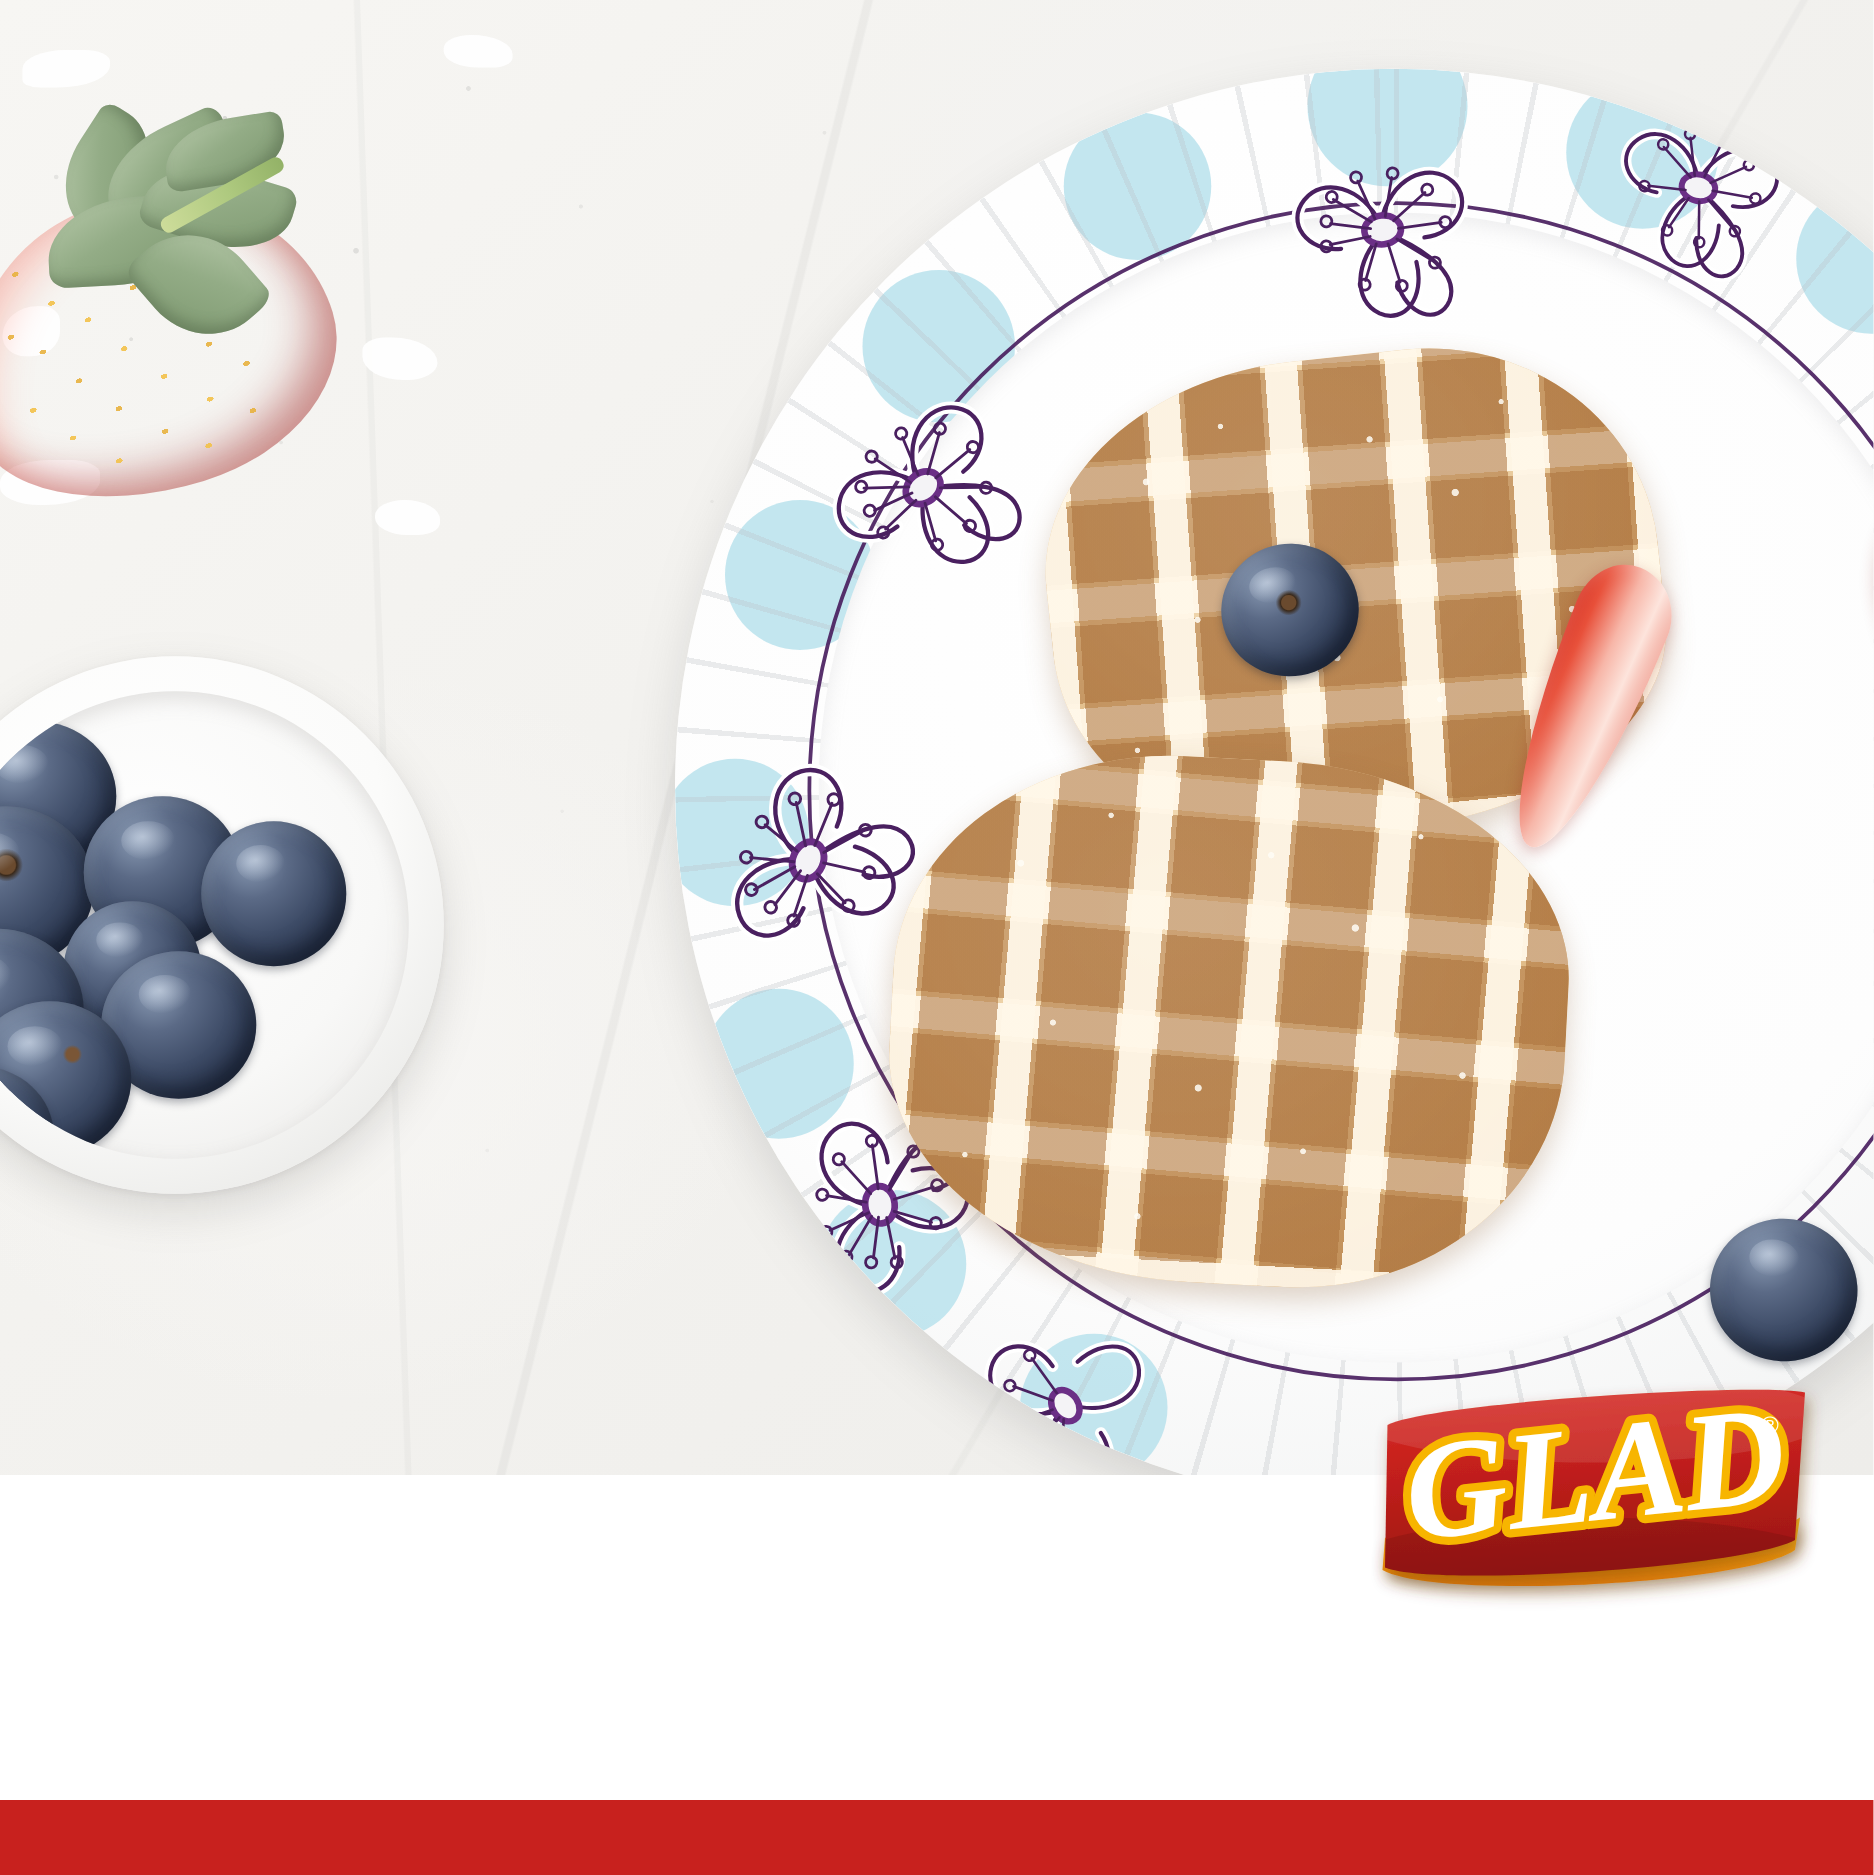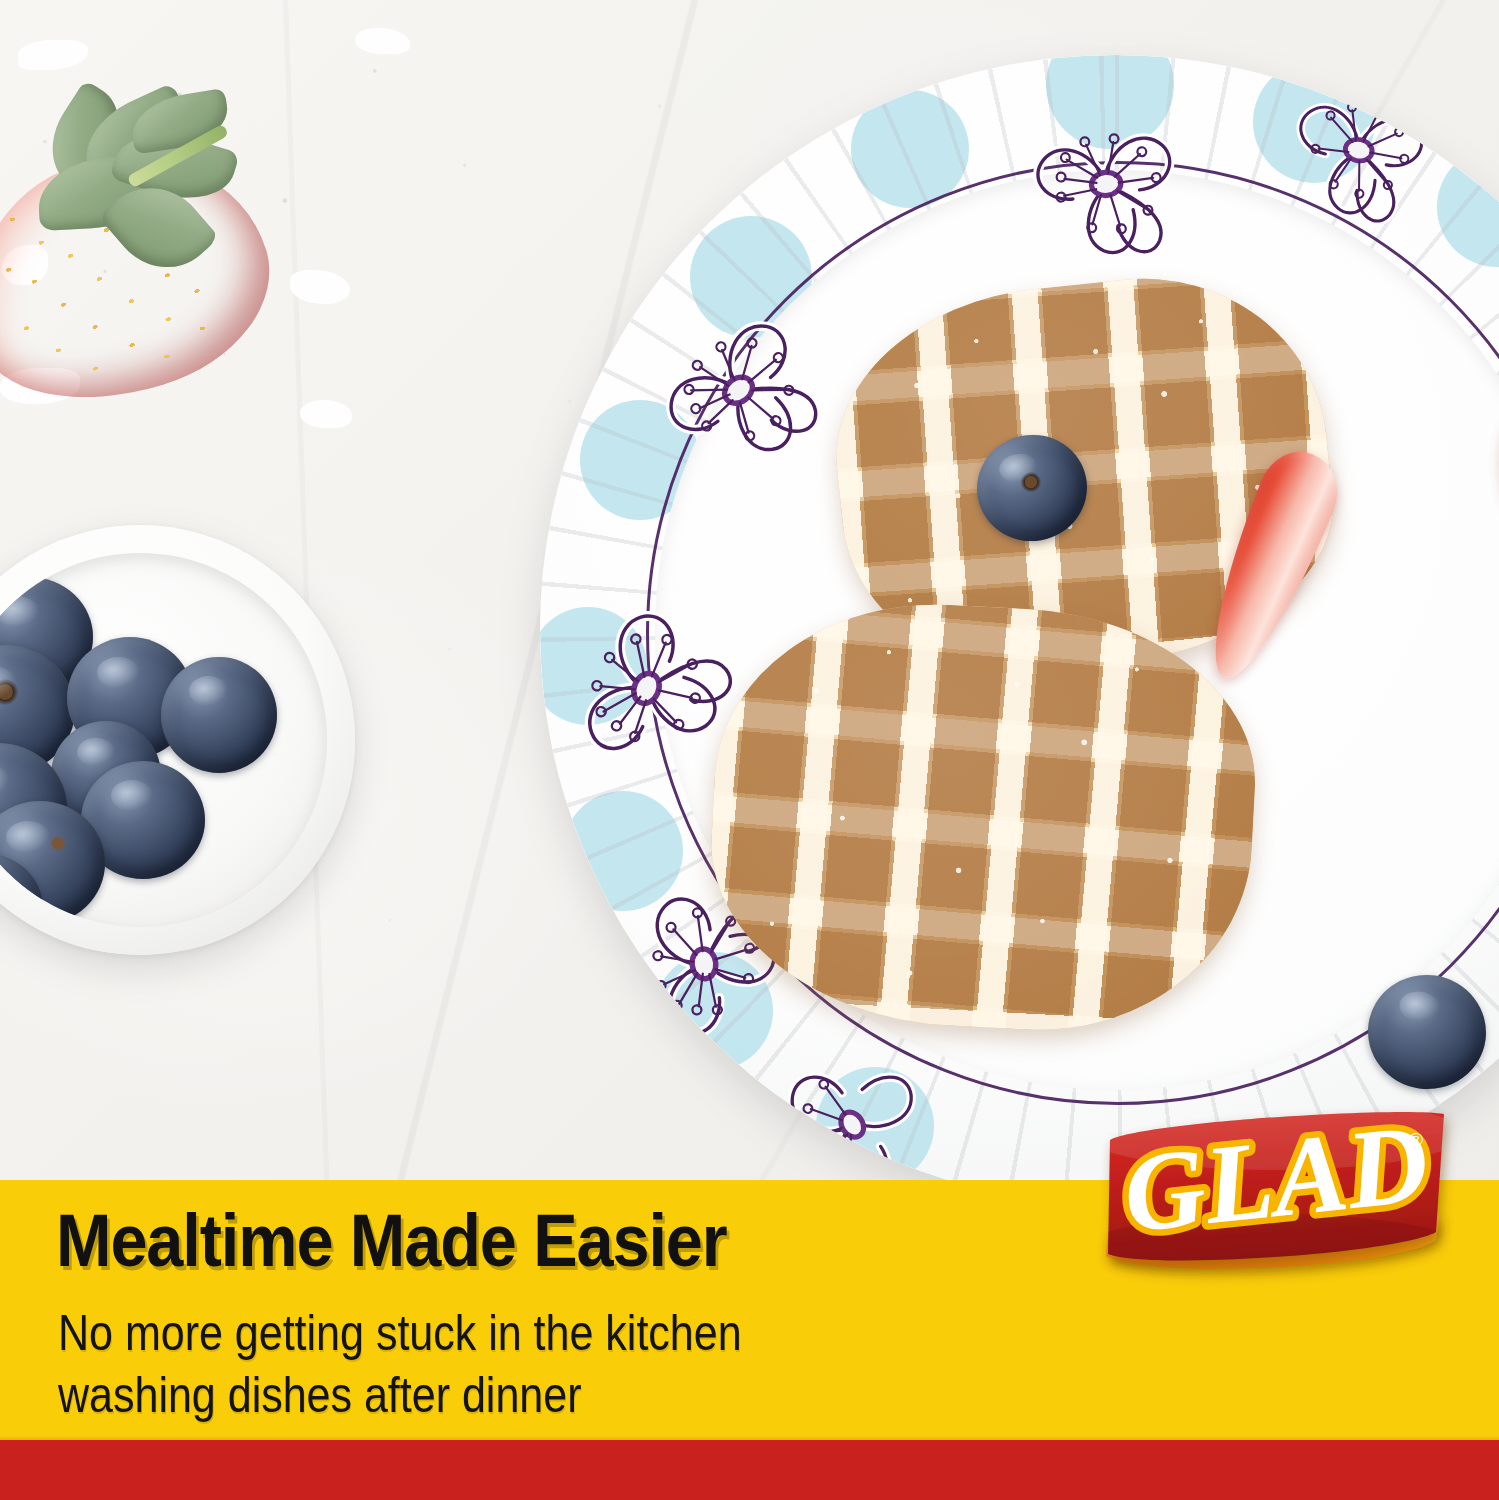--- a/index.html
+++ b/index.html
@@ -682,25 +682,20 @@
         <div class="bb" style="left:72%; top:80%; width:118px; height:114px; transform:rotate(8deg);"></div>
 
         <div class="strawberry-slice" style="left:60%; top:34%; width:78px; height:240px; border-radius:48% 52% 50% 50% / 18% 18% 82% 82%; transform:rotate(22deg);"></div>
 
         <div class="strawberry-chunk" style="left:84%; top:29%; width:120px; height:200px; transform:rotate(-12deg);"></div>
 
       </div>
     </div>
   </div>
 
-  <div class="band">
-    <div class="headline">Mealtime Made Easier</div>
-    <div class="subline">No more getting stuck in the kitchen
-washing dishes after dinner</div>
-  </div>
 
   <div class="footer-bar"></div>
 
   <div class="logo">
     <svg viewBox="0 0 346 190" aria-label="GLAD">
       <defs>
         <linearGradient id="bannerGrad" x1="0" y1="0" x2="0.15" y2="1">
           <stop offset="0%" stop-color="#d8342c"></stop>
           <stop offset="35%" stop-color="#c9211d"></stop>
           <stop offset="100%" stop-color="#9d1713"></stop>

